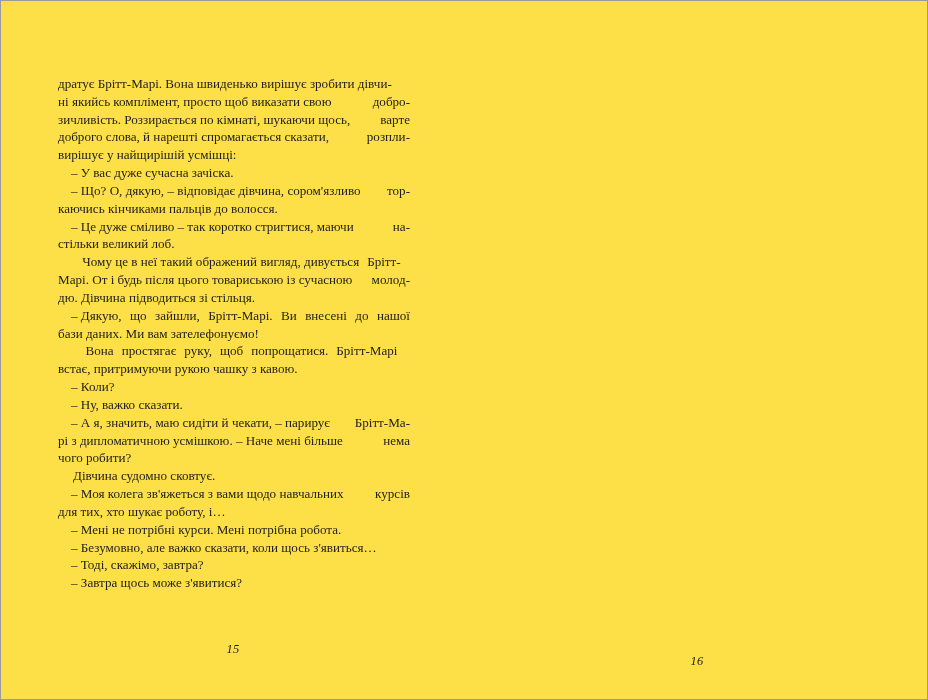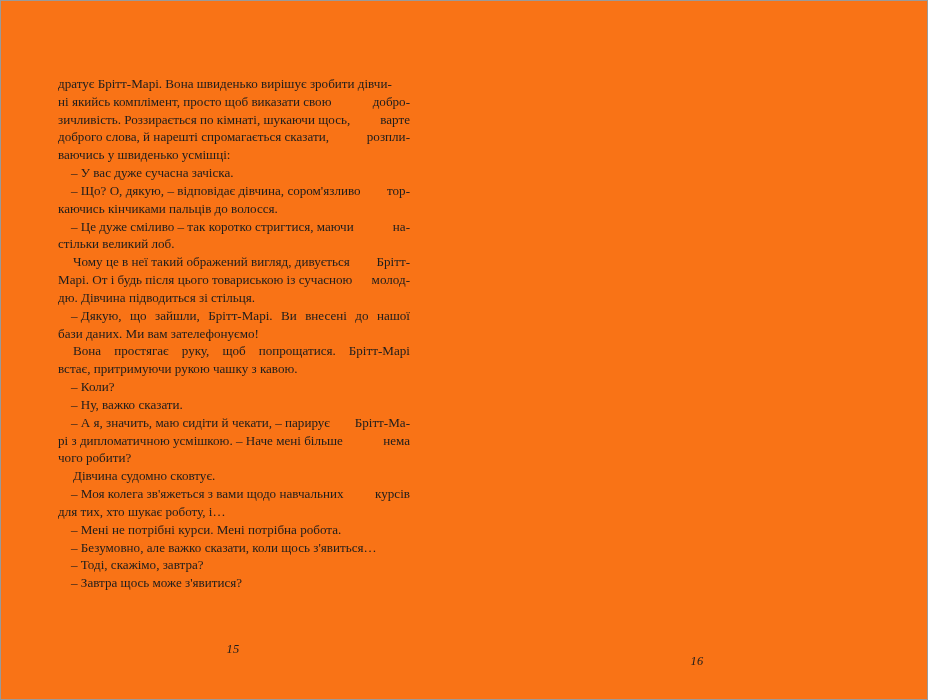--- a/index.html
+++ b/index.html
@@ -9,21 +9,21 @@
     background: #ffffff;
   }
   body {
     font-family: "Liberation Serif", "DejaVu Serif", serif;
     color: #1b1b1b;
   }
   .book-spread {
     position: relative;
     width: 928px;
     height: 700px;
-    background: #f97316;
+    background: #fde047;
     box-sizing: border-box;
     border: 1px solid #9a9a9a;
     overflow: hidden;
   }
   .page {
     position: absolute;
     top: 0;
     height: 700px;
     box-sizing: border-box;
   }
@@ -51,21 +51,21 @@
     white-space: nowrap;
     height: 17.83px;
   }
   .ln.just {
     display: flex;
     justify-content: space-between;
     white-space: nowrap;
     gap: 8px;
   }
   .ln.just > span { white-space: pre; }
-  .ln.ind { padding-left: 15px; }
+  .ln.ind { padding-left: 15px; justify-content: center; }
   .ln.ind-dash { padding-left: 13px; }
 
   .folio {
     position: absolute;
     bottom: 0;
     font-size: 12.4px;
     line-height: 1;
     color: #1d1d1d;
     text-align: center;
     font-style: italic;
@@ -88,21 +88,21 @@
           <span>добро-</span>
         </span>
       <span class="ln just">
           <span>зичливість. Роззирається по кімнаті, шукаючи щось,</span>
           <span>варте</span>
         </span>
       <span class="ln just">
           <span>доброго слова, й нарешті спромагається сказати,</span>
           <span>розпли-</span>
         </span>
-      <span class="ln">ваючись у швиденько усмішці:</span>
+      <span class="ln">вирішує у найщирішій усмішці:</span>
 
       <span class="ln ind-dash">– У вас дуже сучасна зачіска.</span>
 
       <span class="ln just ind-dash">
           <span>– Що? О, дякую, – відповідає дівчина, сором'язливо</span>
           <span>тор-</span>
         </span>
       <span class="ln">каючись кінчиками пальців до волосся.</span>
 
       <span class="ln just ind-dash">

